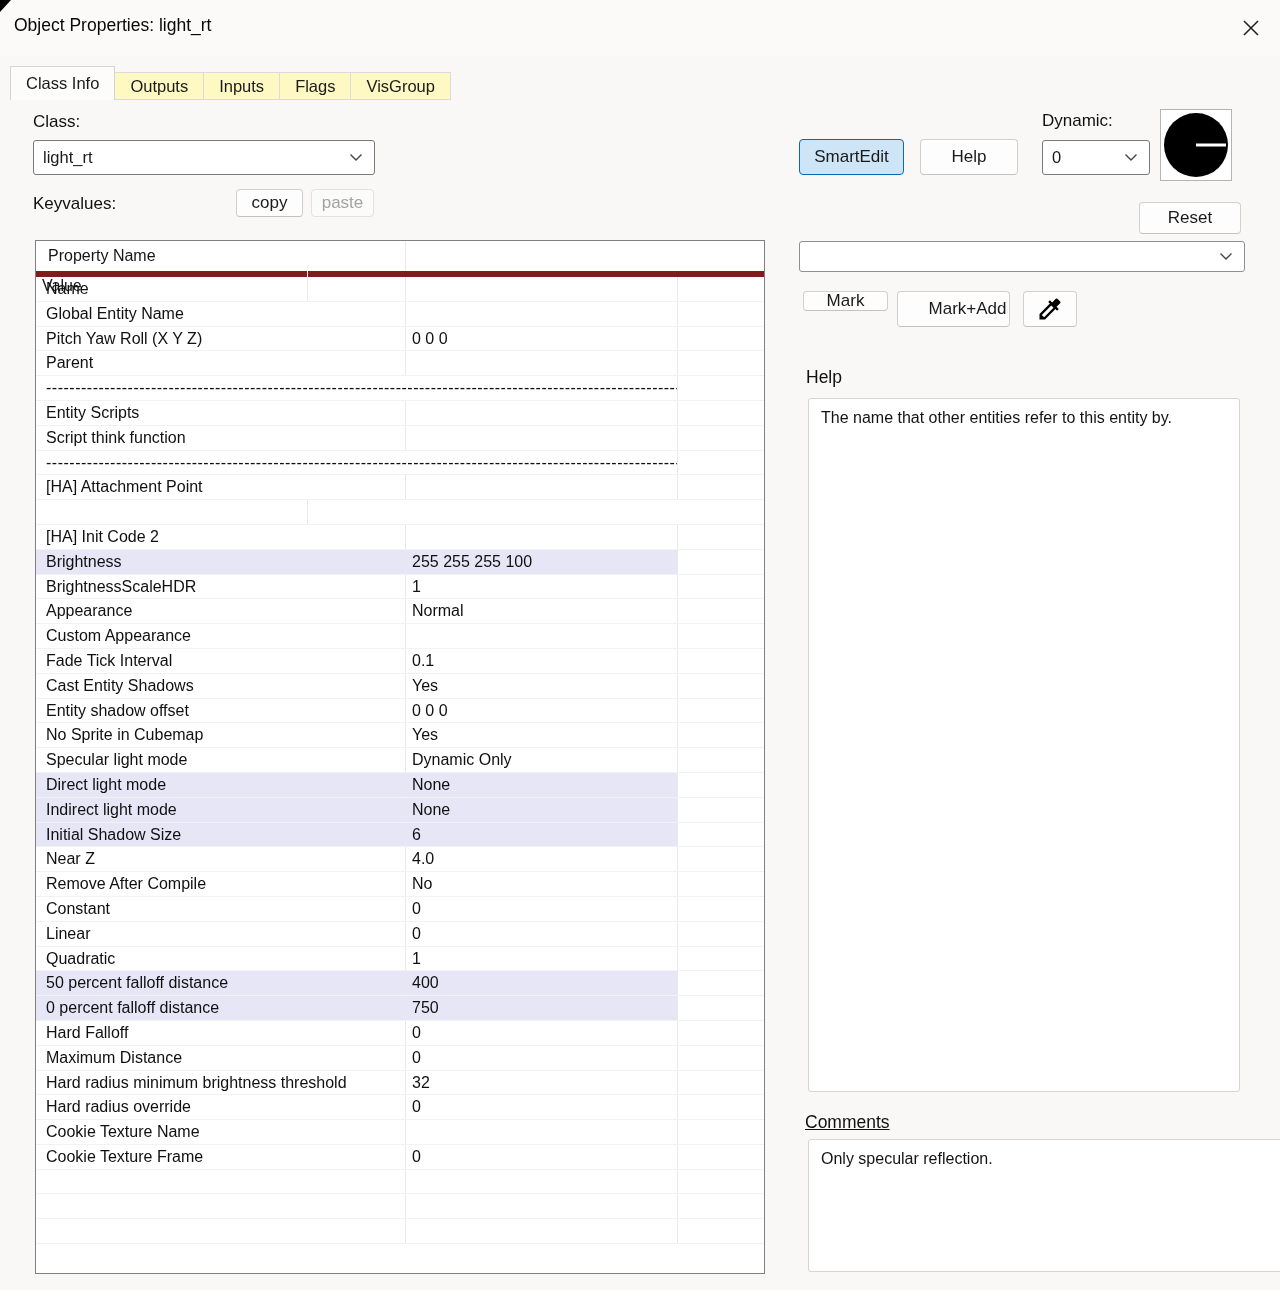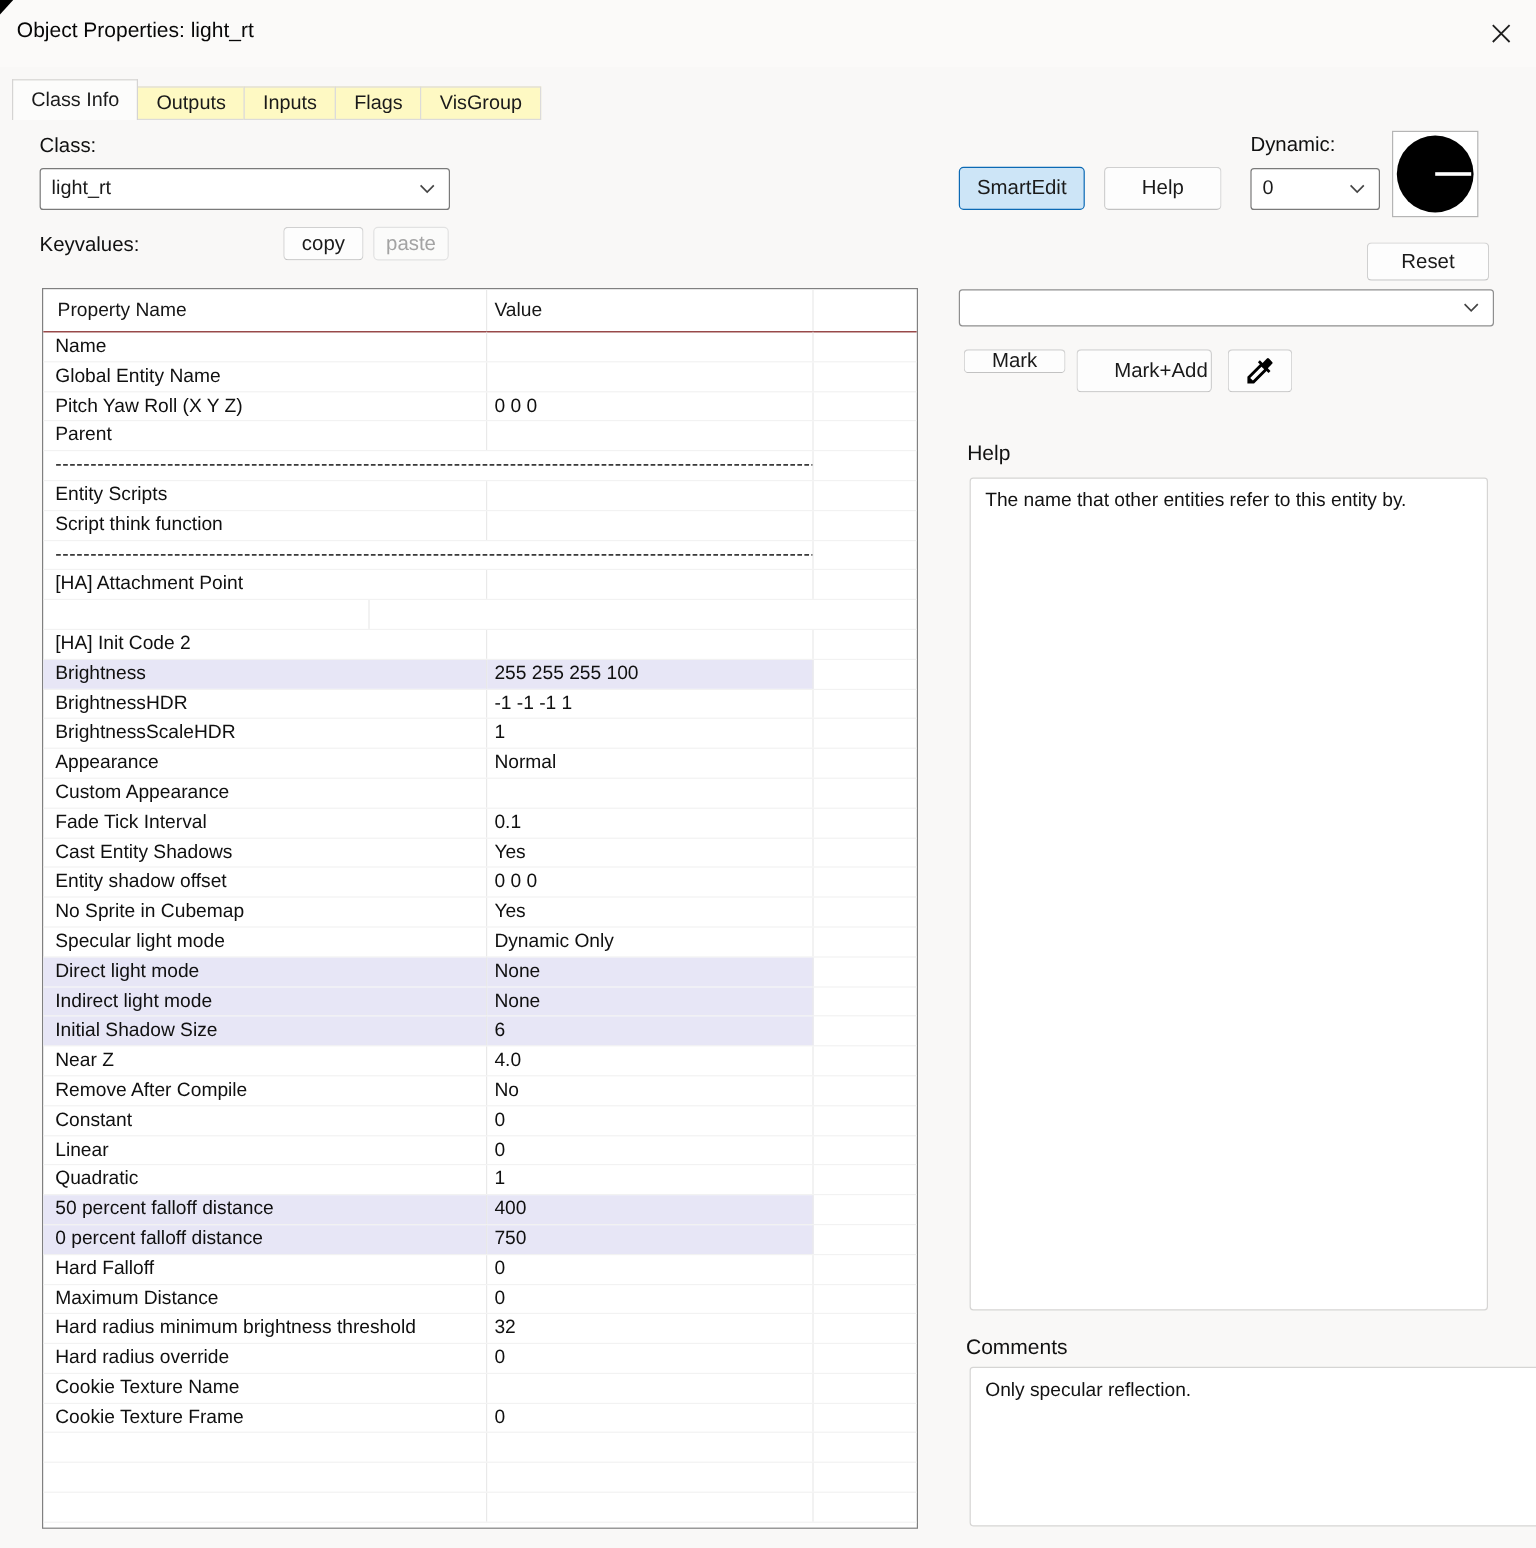--- a/index.html
+++ b/index.html
@@ -22,21 +22,21 @@
   .tab.active {
     height:34px; background:#fcfcfb; border:1px solid #d5d4d3; border-bottom:none;
     position:relative; z-index:2;
   }
 
   .label { position:absolute; font-size:17px; color:#111; white-space:nowrap; }
   .class-label { left:33px; top:112px; }
   .kv-label { left:33px; top:194px; }
   .angles-label { left:1042px; top:111px; }
   .help-label { left:806px; top:367px; font-size:17.5px; }
-  .comments-label { left:805px; top:1112px; font-size:17.5px; }
+  .comments-label { left:805px; top:1112px; font-size:17.5px;text-decoration:underline; }
 
   .combo {
     position:absolute; background:#ffffff; border:1px solid #7a7a7a; border-radius:3px;
     display:flex; align-items:center; font-size:16.5px; cursor:default;
   }
   .combo .combo-text { padding-left:9px; flex:1; white-space:nowrap; overflow:hidden; }
   .combo .chev { margin-right:11px; flex:none; }
   .class-combo { left:33px; top:140px; width:342px; height:35px; }
   .angles-combo { left:1042px; top:140px; width:108px; height:35px; }
   .filter-combo { left:799px; top:241px; width:446px; height:31px; border-color:#8f8f8f; }
@@ -65,21 +65,21 @@
   }
   .dial-line {
     position:absolute; left:50%; top:50%; width:30px; height:3px;
     background:#fff; transform:translateY(-50%);
   }
 
   .ptable {
     position:absolute; left:35px; top:240px; width:730px; height:1034px;
     background:#ffffff; border:1px solid #808080; overflow:hidden;
   }
-  .thead { display:flex; height:36px; border-bottom:1px solid #7f1d1d; }
+  .thead { display:flex; height:36px; border-bottom:6px solid #7f1d1d;flex-direction:column; }
   .thead .cell { font-size:16px; color:#161616; display:flex; align-items:center; }
   .tbody { display:flex; flex-direction:column; }
   .trow { display:flex; height:24.8px; flex:none; border-bottom:1px solid #f2f2f2; }
   .cell { height:100%; overflow:hidden; white-space:nowrap; }
   .c1 { width:370px; flex:none; border-right:1px solid #e9e9e9; padding-left:10px; }
   .c2 { width:272px; flex:none; border-right:1px solid #e9e9e9; padding-left:6px; }
   .c3 { flex:1; }
   .trow .cell { font-size:16px; color:#101010; line-height:24.8px; }
   .thead .c1 { padding-left:12px; }
   .trow.hl .c1, .trow.hl .c2 { background:#e7e6f6; }
@@ -221,25 +221,20 @@
           <div class="cell c1">[HA] Init Code 2</div>
           <div class="cell c2"></div>
           <div class="cell c3"></div>
         </div>
         <div class="trow hl">
           <div class="cell c1">Brightness</div>
           <div class="cell c2">255 255 255 100</div>
           <div class="cell c3"></div>
         </div>
         <div class="trow">
-          <div class="cell c1">BrightnessHDR</div>
-          <div class="cell c2">-1 -1 -1 1</div>
-          <div class="cell c3"></div>
-        </div>
-        <div class="trow">
           <div class="cell c1">BrightnessScaleHDR</div>
           <div class="cell c2">1</div>
           <div class="cell c3"></div>
         </div>
         <div class="trow">
           <div class="cell c1">Appearance</div>
           <div class="cell c2">Normal</div>
           <div class="cell c3"></div>
         </div>
         <div class="trow">

